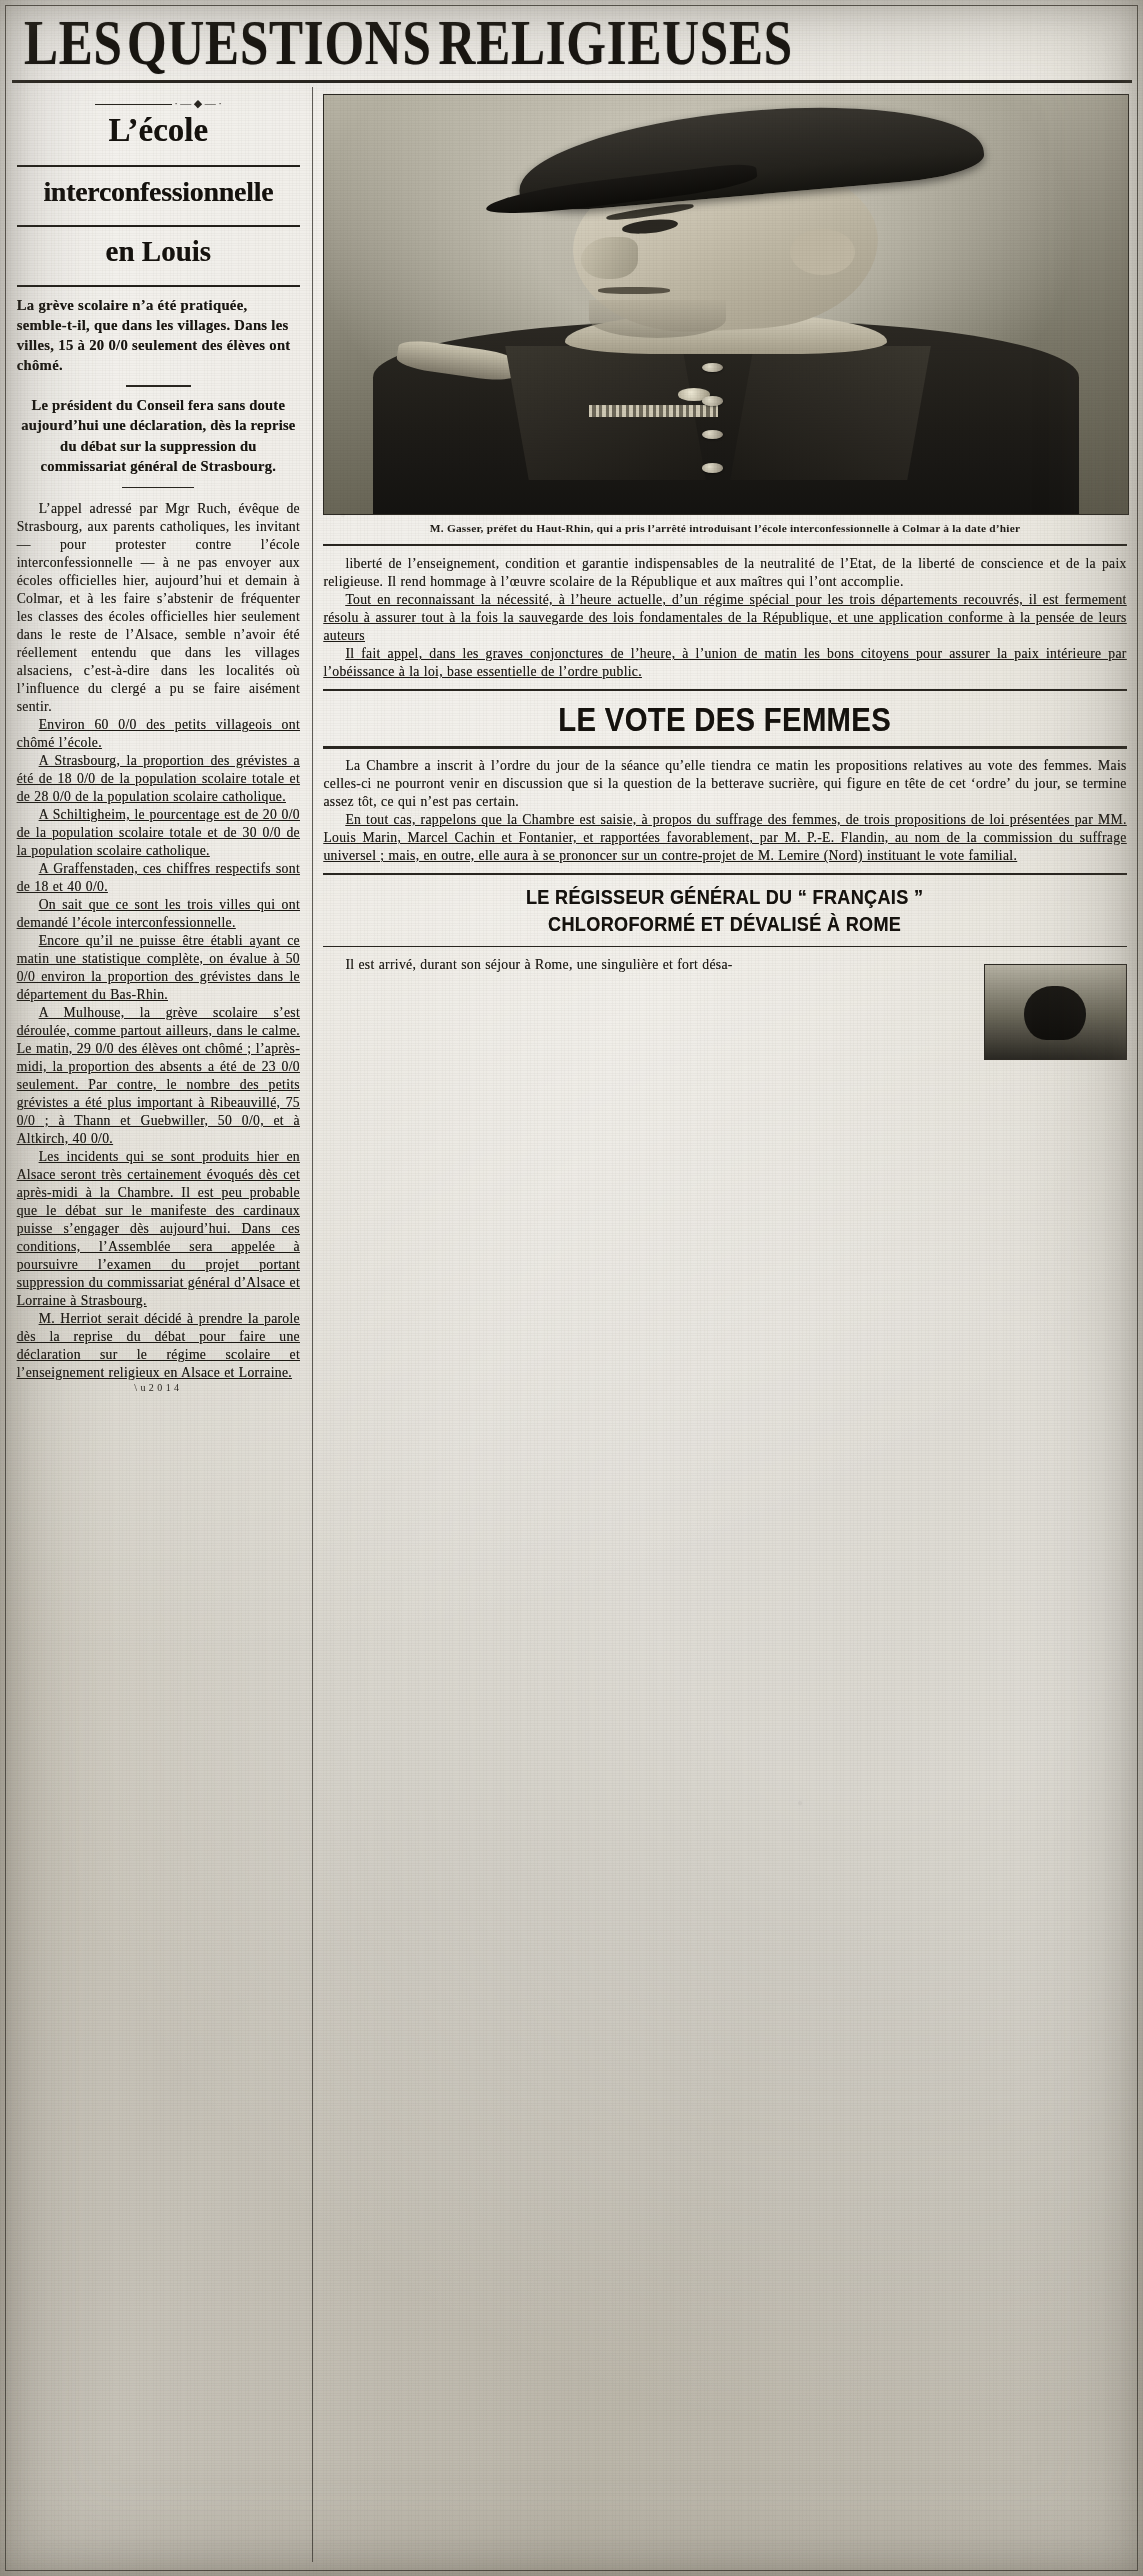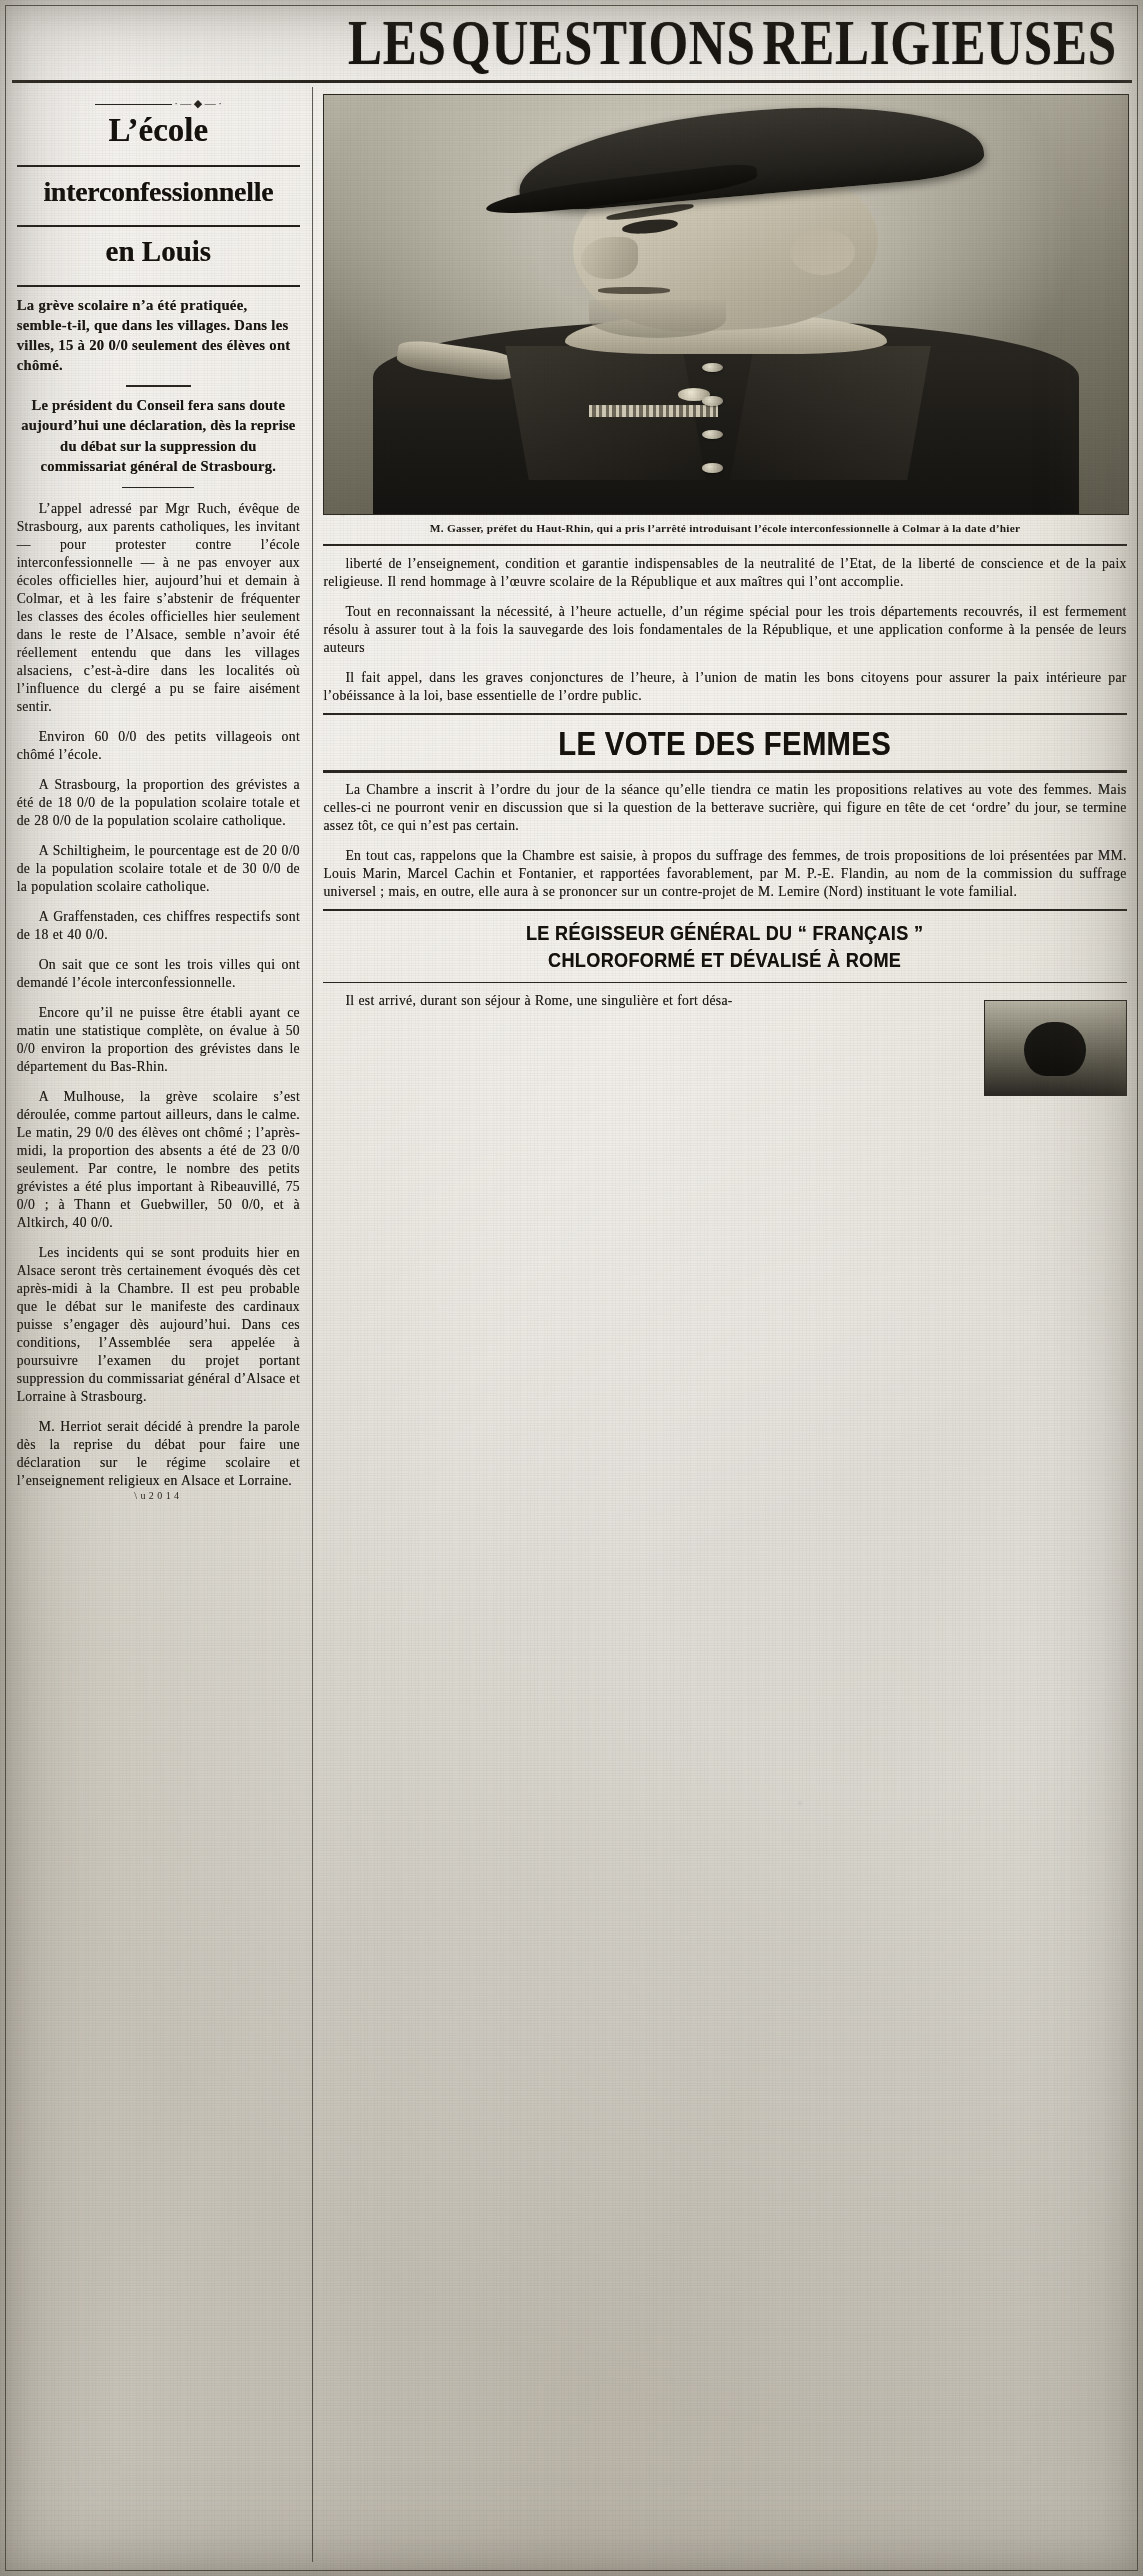--- a/index.html
+++ b/index.html
@@ -36,21 +36,21 @@
     box-shadow:inset 0 0 101px rgba(90,84,70,.45), inset 0 0 34px rgba(90,84,70,.35);
   }
   .border-frame{
     position:absolute;left:5px;top:5px;right:5px;bottom:5px;
     border:1.7px solid #3a362e;z-index:5;pointer-events:none;opacity:.85;
   }
 
   
   .masthead{
     position:absolute;left:11.7px;top:10px;width:1120px;height:65px;
-    display:flex;align-items:center;justify-content:flex-end;
+    display:flex;align-items:center;justify-content:flex-start;
     padding:0 11.7px;box-sizing:border-box;z-index:3;
   }
   .masthead span{
     font-family:"Liberation Serif",serif;
     font-weight:700;
     font-size:52px;
     line-height:1;
     color:#15120d;
     letter-spacing:0.8px;
     transform:scaleY(1.22) scaleX(.98);
@@ -79,21 +79,21 @@
     font-family:"Liberation Serif",serif;
     font-size:13.7px;
     line-height:18px;
     color:#1d1a14;
     text-align:justify;
     text-indent:22px;
     letter-spacing:0.3px;
     word-spacing:0.4px;
     text-shadow:0 0 0.5px rgba(29,26,20,.55);
   }
-  .body p + p{margin-top:12px;}
+  .body p + p{margin-top:0;text-decoration:underline;}
 
   
   .hl-orn{
     text-align:center;color:#2a261f;font-size:11px;letter-spacing:2.5px;
     margin:10px 0 1.7px;height:13.4px;line-height:13.4px;
   }
   .hl-orn .dash{display:inline-block;width:77px;height:1.7px;background:#2a261f;
     vertical-align:middle;margin:0 2.5px;}
   .hl-line{
     text-align:center;

